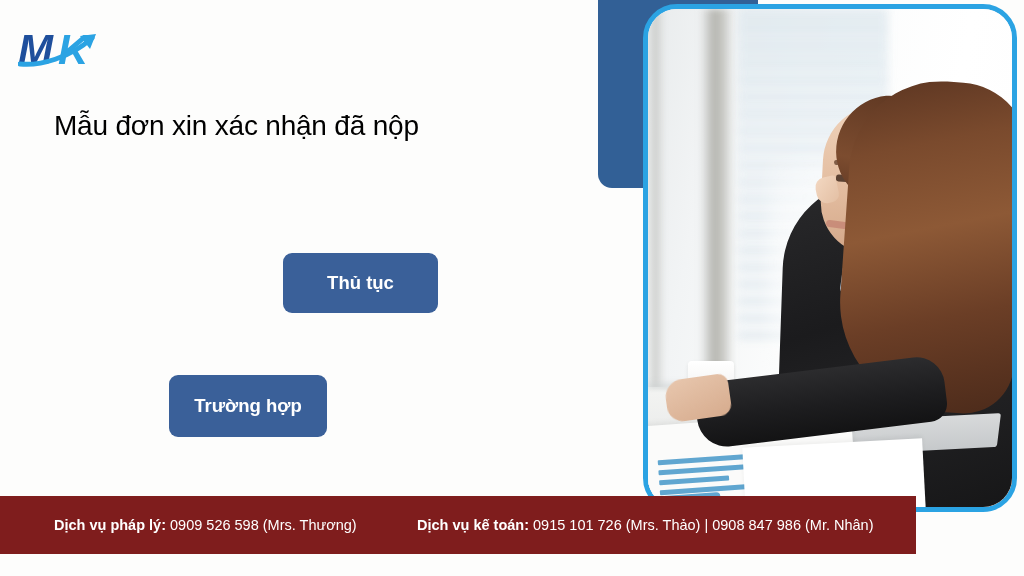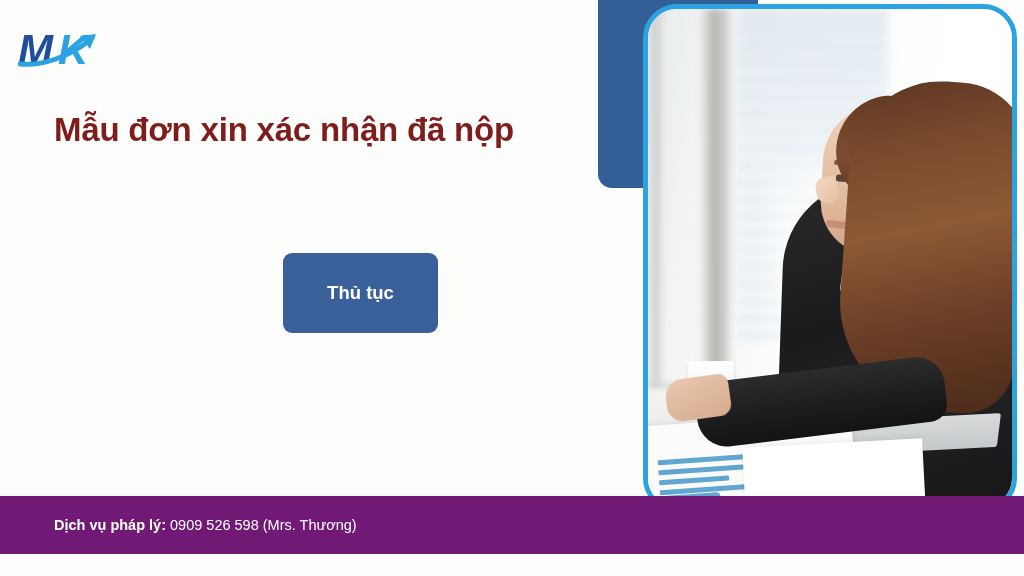--- a/index.html
+++ b/index.html
@@ -29,25 +29,25 @@
     width: 96px;
     height: 50px;
   }
 
   
   #headline {
     position: absolute;
     left: 54px;
     top: 108px;
     width: 540px;
-    font-size: 33px;
-    font-weight: bold;
+    font-size: 28px;
+    font-weight: normal;
     line-height: 1.32;
     letter-spacing: -0.2px;
-    color: #7f1d1d;
+    color: #000000;
   }
   #headline .hl-line {
     display: block;
     white-space: nowrap;
   }
 
   
   .pill {
     position: absolute;
     background: #3a6099;
@@ -60,21 +60,21 @@
     align-items: center;
     justify-content: center;
     text-align: center;
     box-sizing: border-box;
     border: none;
     padding: 0 10px;
     font-family: "Liberation Sans", sans-serif;
     cursor: pointer;
   }
   #pill-0 { left: 54px;  top: 253px; width: 157px; height: 64px; }
-  #pill-1 { left: 283px; top: 253px; width: 155px; height: 80px; }
+  #pill-1 { left: 283px; top: 253px; width: 155px; height: 60px; }
   #pill-2 { left: 169px; top: 375px; width: 158px; height: 62px; }
   .pill .pl { display: block; white-space: nowrap; }
 
   
   #accent-block {
     position: absolute;
     left: 598px;
     top: -8px;
     width: 160px;
     height: 196px;
@@ -279,23 +279,23 @@
     border-radius: 50px 40px 60px 70px;
     transform: rotate(6deg);
     filter: blur(0.5px);
   }
 
   
   #footer {
     position: absolute;
     left: 0;
     top: 496px;
-    width: 1024px;
+    width: 916px;
     height: 58px;
-    background: #701a75;
+    background: #7f1d1d;
     display: flex;
     align-items: center;
   }
   .ft-item {
     color: #ffffff;
     font-size: 14.5px;
     white-space: nowrap;
   }
   .ft-label { font-weight: bold; }
   .ft-value { font-weight: normal; }
@@ -320,20 +320,25 @@
     <span class="hl-line">Mẫu đơn xin xác nhận đã nộp</span>
   </div>
 
 
   <div class="pill" id="pill-1">
     <span>
       <span class="pl">Thủ tục</span>
     </span>
   </div>
 
+  <div class="pill" id="pill-2">
+    <span>
+      <span class="pl">Trường hợp</span>
+    </span>
+  </div>
 
   <div id="accent-block"></div>
 
   <div id="photo-frame">
     <div id="photo">
       <div class="ph-bg"></div>
       <div class="ph-mullion ph-m2"></div>
       <div class="ph-city"></div>
       <div class="ph-mullion ph-m1"></div>
       <div class="ph-glare"></div>
@@ -366,15 +371,19 @@
       <div class="ph-arm"></div>
       <div class="ph-hand"></div>
     </div>
   </div>
 
   <div id="footer">
     <div class="ft-item" id="ft-0">
       <span class="ft-label">Dịch vụ pháp lý:</span>
       <span class="ft-value">0909 526 598 (Mrs. Thương)</span>
     </div>
+    <div class="ft-item" id="ft-1">
+      <span class="ft-label">Dịch vụ kế toán:</span>
+      <span class="ft-value">0915 101 726 (Mrs. Thảo) | 0908 847 986 (Mr. Nhân)</span>
+    </div>
   </div>
 
 </div>
 
 </body></html>

